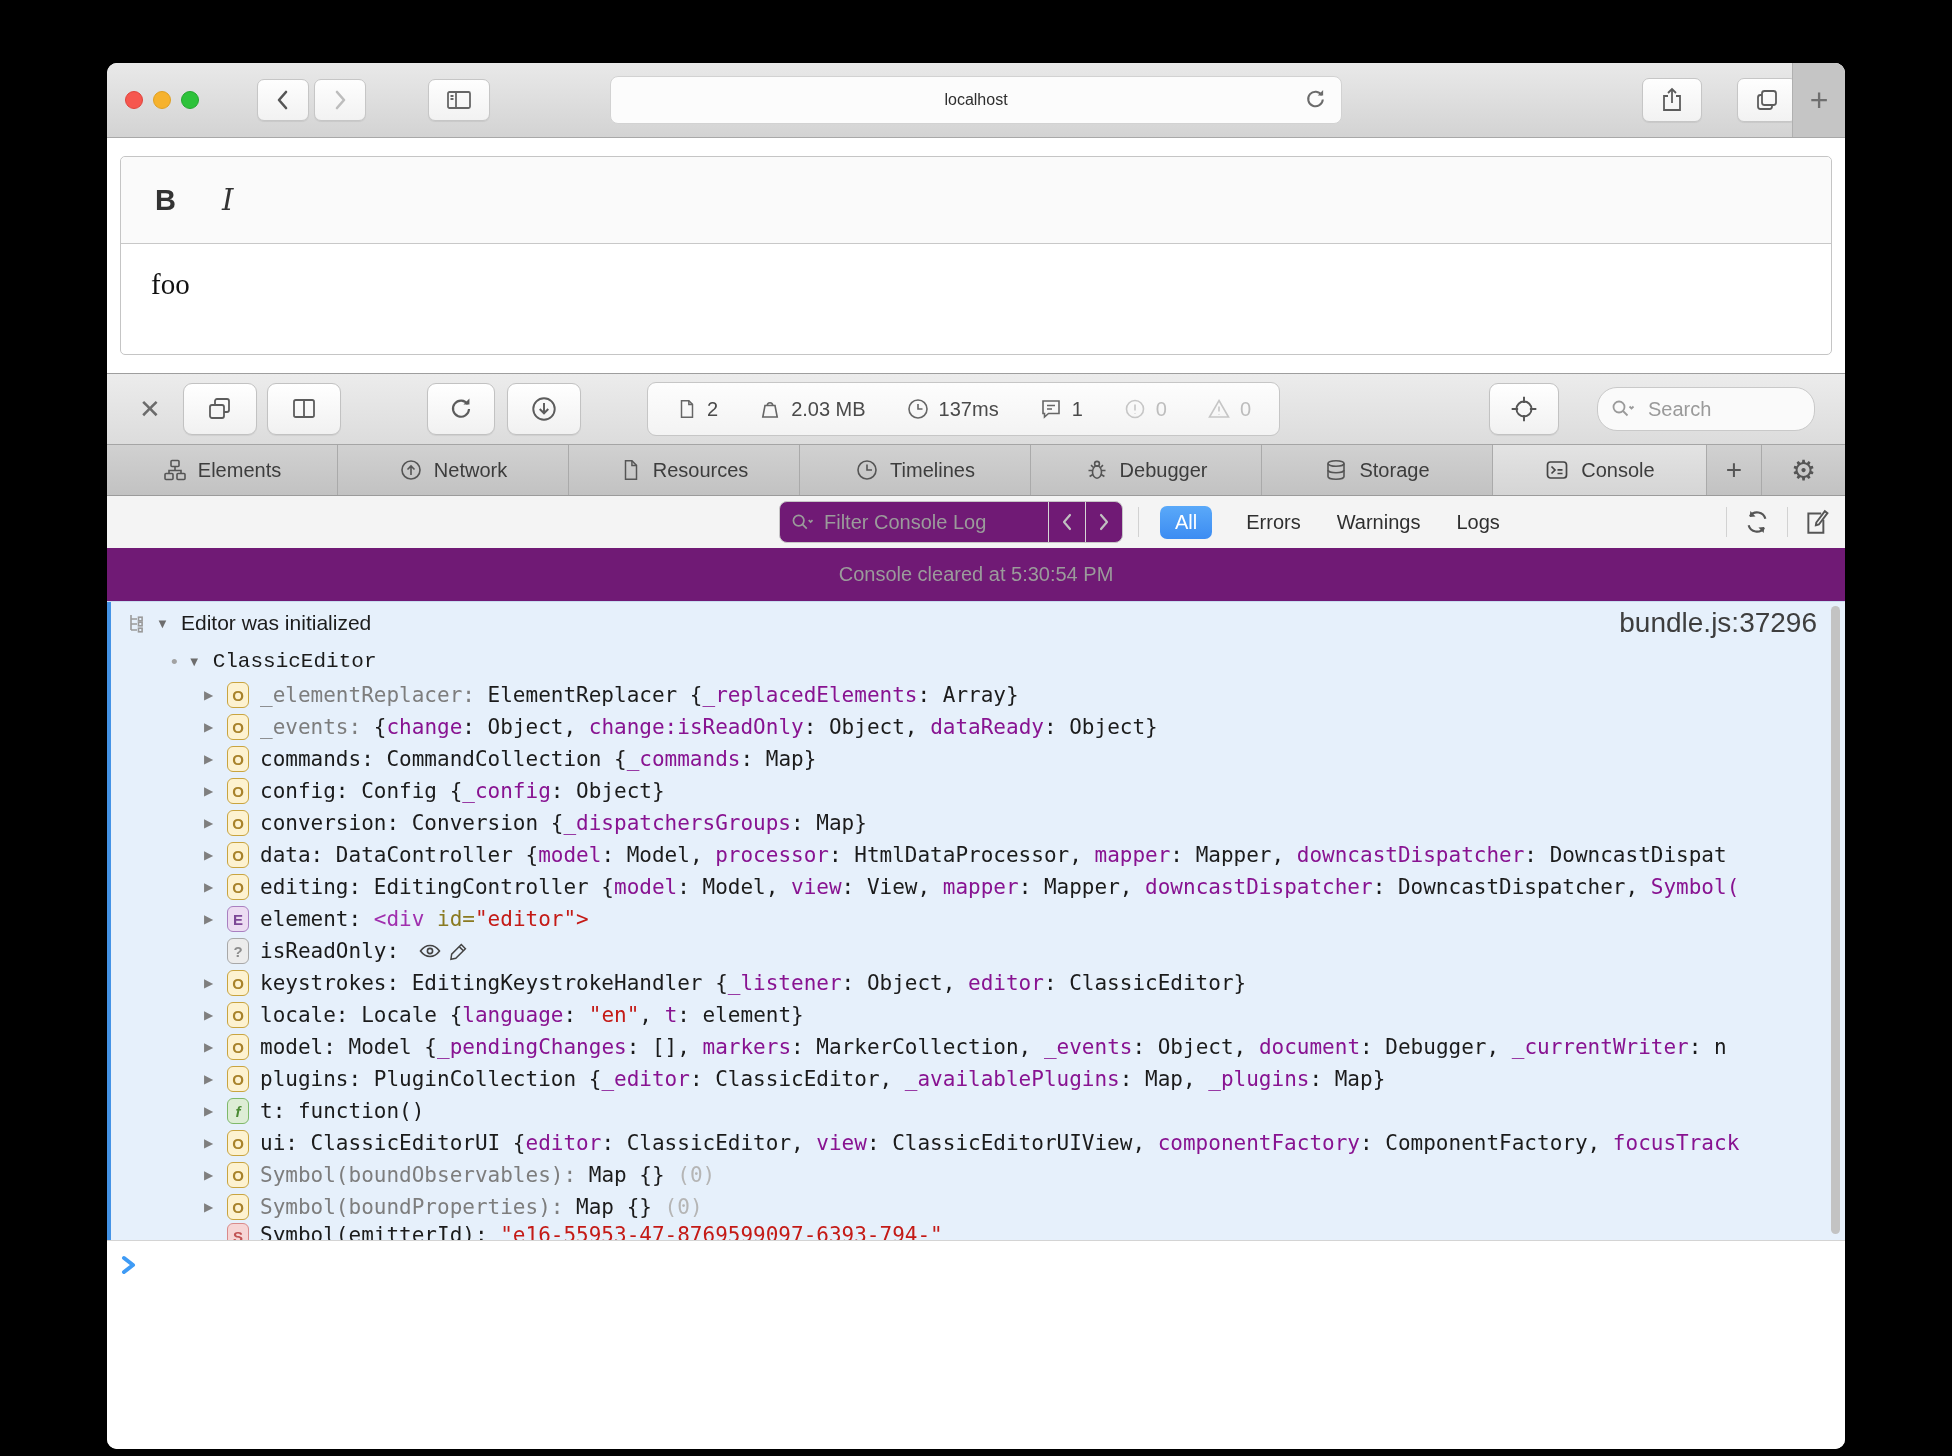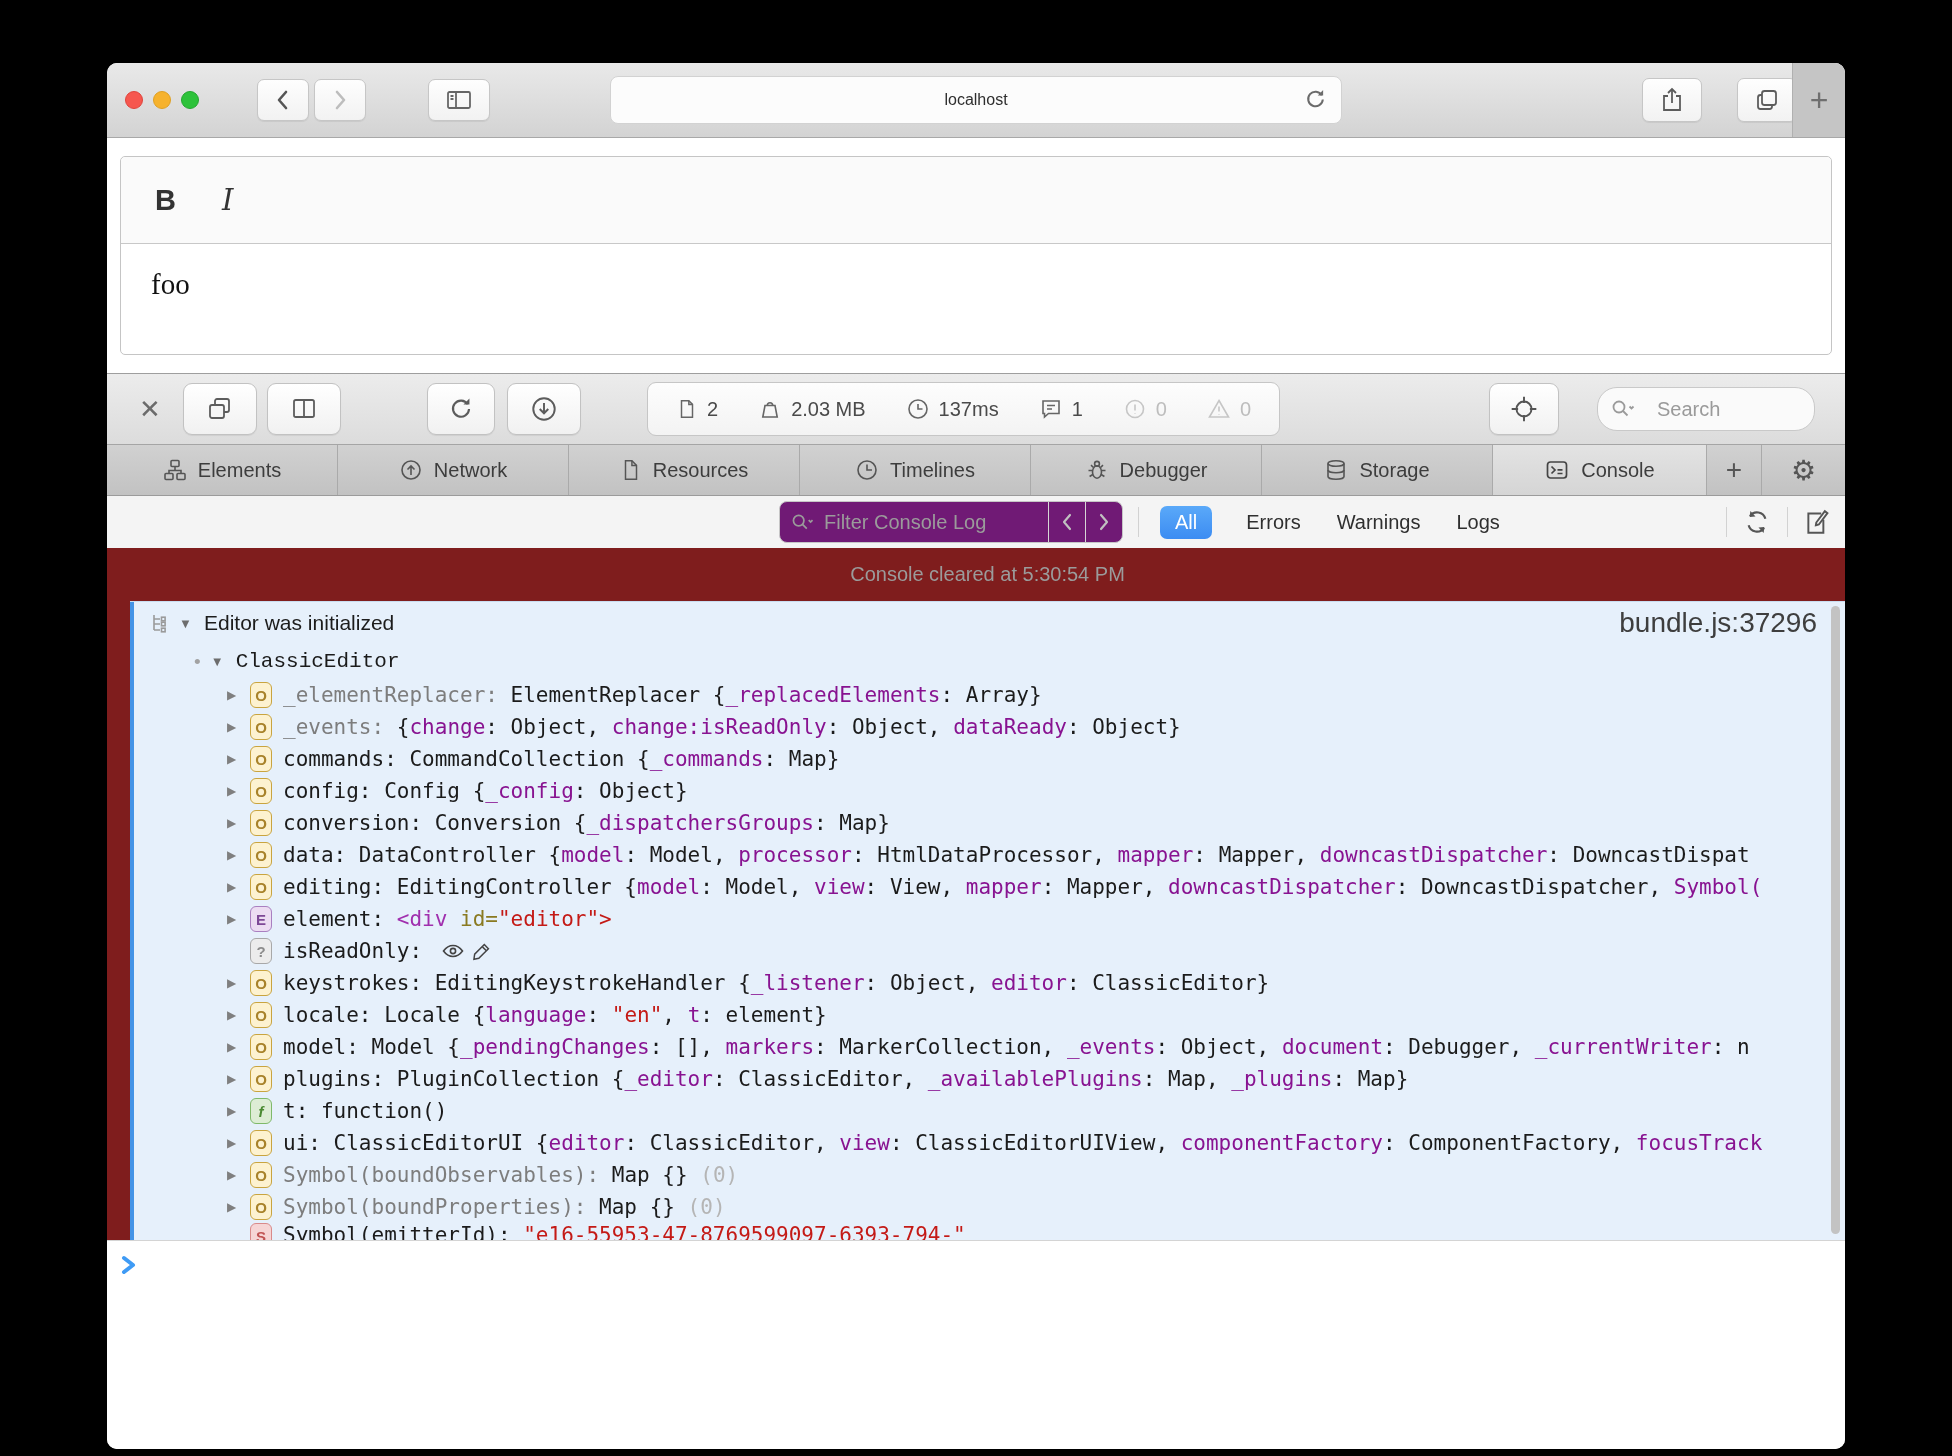--- a/index.html
+++ b/index.html
@@ -37,21 +37,21 @@
   .insp-btn{height:50px;background:linear-gradient(#ffffff,#f1f1f1);border:1px solid #c2c2c2;border-radius:9px;display:flex;align-items:center;justify-content:center;box-shadow:0 1px 1px rgba(0,0,0,.07);}
   .dock1{width:72px;margin-left:16px;}
   .dock2{width:72px;margin-left:10px;}
   .reload-btn{width:66px;margin-left:86px;}
   .download-btn{width:72px;margin-left:12px;}
   .stats-pill{margin-left:66px;height:52px;border:1px solid #c6c6c6;border-radius:9px;background:linear-gradient(#fdfdfd,#f3f3f3);display:flex;align-items:center;padding:0 8px;}
   .stat{display:flex;align-items:center;gap:9px;padding:0 20px;font-size:20px;color:#4a4a4a;}
   .stat.dim{color:#bdbdbd;}
   .stat.dim svg *{stroke:#c6c6c6;}
   .crosshair-btn{width:68px;margin-left:auto;}
-  .search-field{margin-left:38px;margin-right:14px;width:218px;height:44px;background:#fafafa;border:1px solid #c9c9c9;border-radius:20px;display:flex;align-items:center;padding:0 12px;gap:21px;color:#9a9a9a;font-size:20px;box-sizing:border-box;}
+  .search-field{margin-left:38px;margin-right:14px;width:218px;height:44px;background:#fafafa;border:1px solid #c9c9c9;border-radius:20px;display:flex;align-items:center;padding:0 12px;gap:12px;color:#9a9a9a;font-size:20px;box-sizing:border-box;}
 
   
   .insp-tabs{flex:0 0 50px;display:flex;background:linear-gradient(#d1d1d1,#c2c2c2);border-bottom:1px solid #9b9b9b;}
   .tab{flex:0 0 231px;display:flex;align-items:center;justify-content:center;gap:11px;font-size:20px;color:#3d3d3d;border-right:1px solid #aaaaaa;box-sizing:border-box;}
   .tab.selected{background:linear-gradient(#e3e3e3,#d5d5d5);flex-basis:214px;}
   .tab-extras{flex:1;display:flex;}
   .tab-add{flex:0 0 54px;display:flex;align-items:center;justify-content:center;font-size:28px;color:#555;border-right:1px solid #aaaaaa;}
   .tab-gear{flex:1;display:flex;align-items:center;justify-content:center;font-size:28px;color:#555;}
 
   
@@ -59,21 +59,21 @@
   .filter-group{display:flex;height:40px;border:1px solid #c6c6c6;border-radius:8px;background:#701a75;overflow:hidden;align-items:stretch;}
   .filter-input{width:248px;display:flex;align-items:center;gap:9px;padding:0 10px;color:#9b9b9b;font-size:20px;}
   .filter-nav{width:36px;border-left:1px solid #d6d6d6;display:flex;align-items:center;justify-content:center;}
   .vdiv{width:1px;height:30px;background:#d2d2d2;margin:0 15px;}
   .scope-bar{display:flex;align-items:center;gap:32px;font-size:20px;color:#2f2f2f;margin:0 6px;}
   .scope{padding:5px 2px;}
   .scope.selected{background:linear-gradient(#5aa9f9,#3c8cf2);color:#fff;padding:5px 15px;border-radius:7px;}
   .filter-icons{margin-left:auto;display:flex;align-items:center;}
 
   
-  .console-area{flex:1 1 auto;position:relative;background:#7f1d1d;overflow:hidden;padding-left:23px;}
+  .console-area{flex:1 1 auto;position:relative;background:#701a75;overflow:hidden;}
   .cleared-row{height:53px;line-height:53px;text-align:center;color:#9b9b9b;font-size:20px;}
   .log-entry{position:relative;background:#e6f0fb;border-top:1px solid #c9ddf0;}
   .accent{position:absolute;left:0;top:0;bottom:0;width:4px;background:#4493e6;}
   .log-header{height:42px;display:flex;align-items:center;padding:0 28px 0 20px;font-size:21px;color:#1c1c1c;}
   .tri{color:#6d6d6d;font-size:13px;margin-right:10px;flex:none;width:15px;}
   .log-source{margin-left:auto;font-size:28px;color:#3e3e3e;}
   .obj-row{height:35px;display:flex;align-items:center;padding-left:64px;}
   .bullet{color:#a2a2a2;font-size:19px;margin-right:10px;}
   .mono{font-family:Liberation Mono, monospace;}
   .obj-name{font-size:21px;color:#1b1b1b;}

